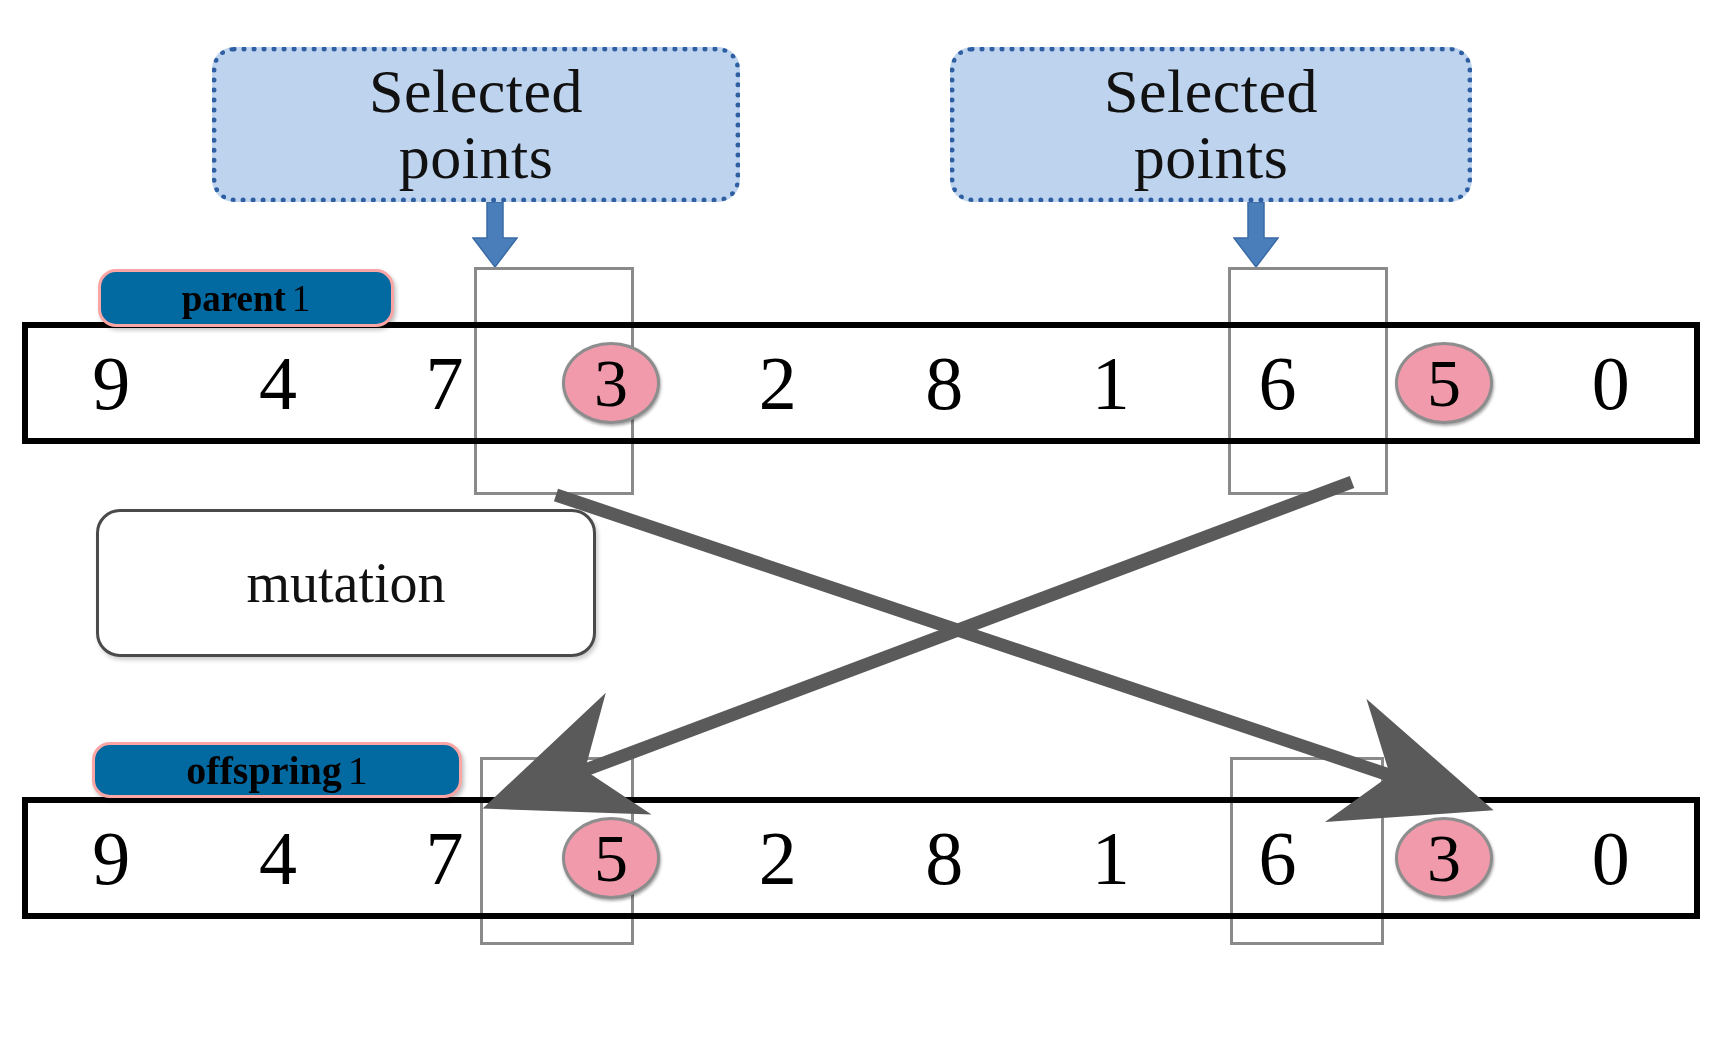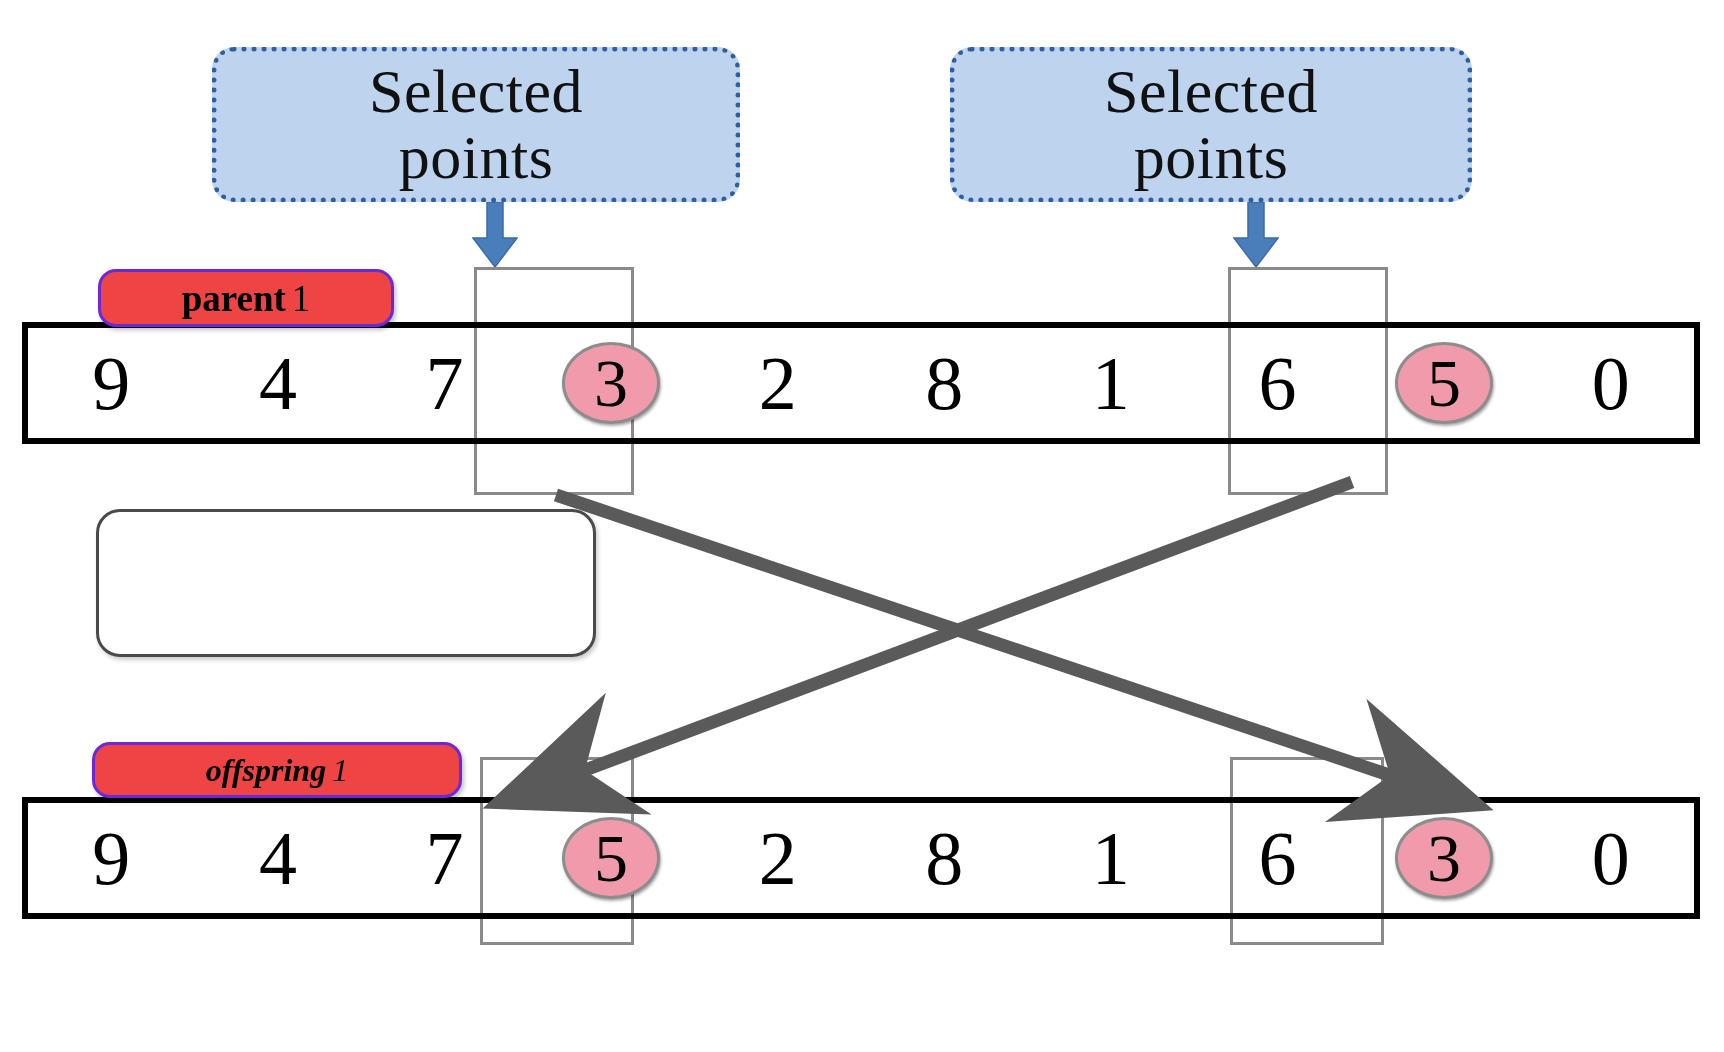--- a/index.html
+++ b/index.html
@@ -80,31 +80,31 @@
     background:transparent;
   }
   #pcell-a{left:474px;top:255px;width:160px;height:228px;}
   #pcell-b{left:1228px;top:255px;width:160px;height:228px;}
   #ocell-a{left:480px;top:745px;width:154px;height:188px;}
   #ocell-b{left:1230px;top:745px;width:154px;height:188px;}
 
   
   .tag{
     position:absolute;
-    background:#ef4444;
-    border:3px solid #6d28d9;
+    background:#0369a1;
+    border:3px solid #fca5a5;
     border-radius:18px;
     display:flex;align-items:center;justify-content:center;
     color:#000;
     box-shadow:2px 3px 4px rgba(0,0,0,.25);
     box-sizing:border-box;
     white-space:nowrap;
   }
   #tag-parent{left:98px;top:257px;width:296px;height:58px;font-size:37px;}
-  #tag-offspring{left:92px;top:730px;width:370px;height:56px;font-size:32px;font-style:italic;}
+  #tag-offspring{left:92px;top:730px;width:370px;height:56px;font-size:40px;}
   .tag .b{font-weight:bold;}
   .tag .n{font-weight:normal;margin-left:6px;}
 
   
   #mutation-box{
     position:absolute;
     left:96px;top:497px;width:500px;height:148px;
     background:#ffffff;
     border:3px solid #4a4a4a;
     border-radius:24px;
@@ -191,20 +191,21 @@
     <span class="b">parent</span>
     <span class="n">1</span>
   </div>
 
   <div class="tag" id="tag-offspring">
     <span class="b">offspring</span>
     <span class="n">1</span>
   </div>
 
   <div id="mutation-box">
+    <span>mutation</span>
   </div>
 
   <svg id="cross-arrows" viewBox="0 0 1724 1052">
     <defs>
       <marker id="ah" markerWidth="14" markerHeight="14" refX="4" refY="5" orient="auto" markerUnits="strokeWidth">
         <path d="M0,0 L12,5 L0,10 L3.6,5 z" fill="#5a5a5a"></path>
       </marker>
     </defs>
 
     <line x1="556" y1="483" x2="1395" y2="765" stroke="#5a5a5a" stroke-width="13" marker-end="url(#ah)"></line>

